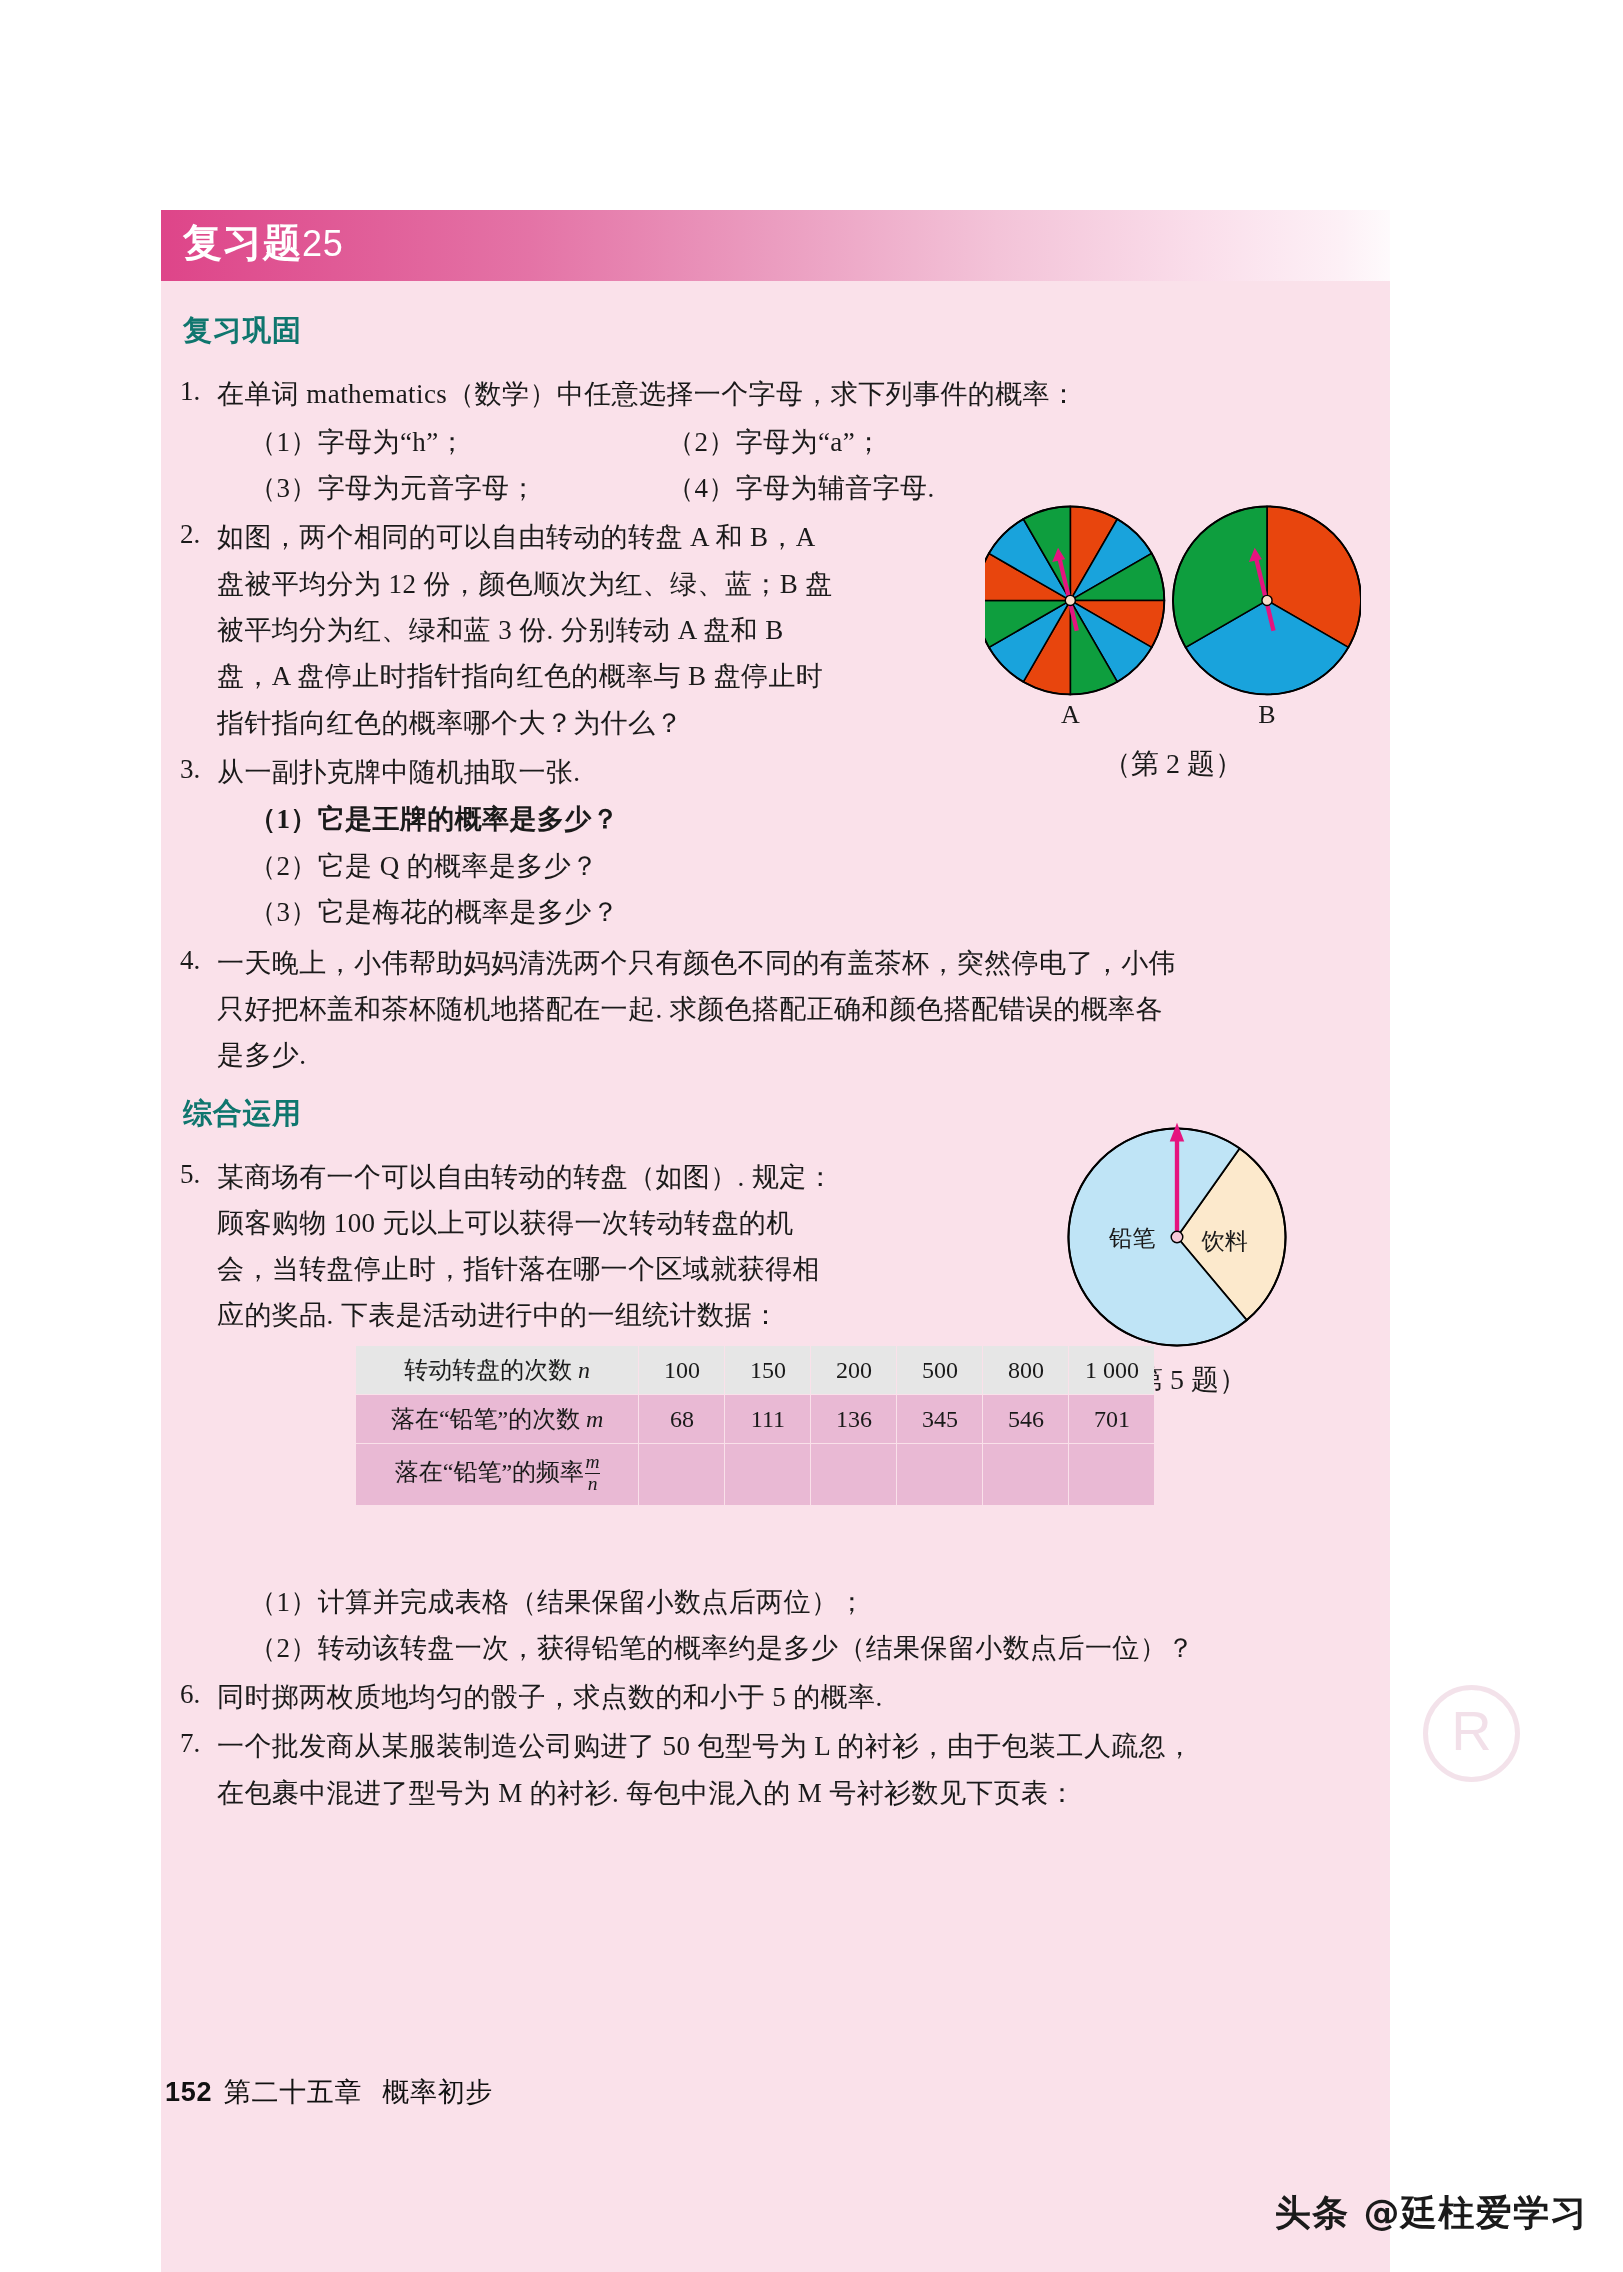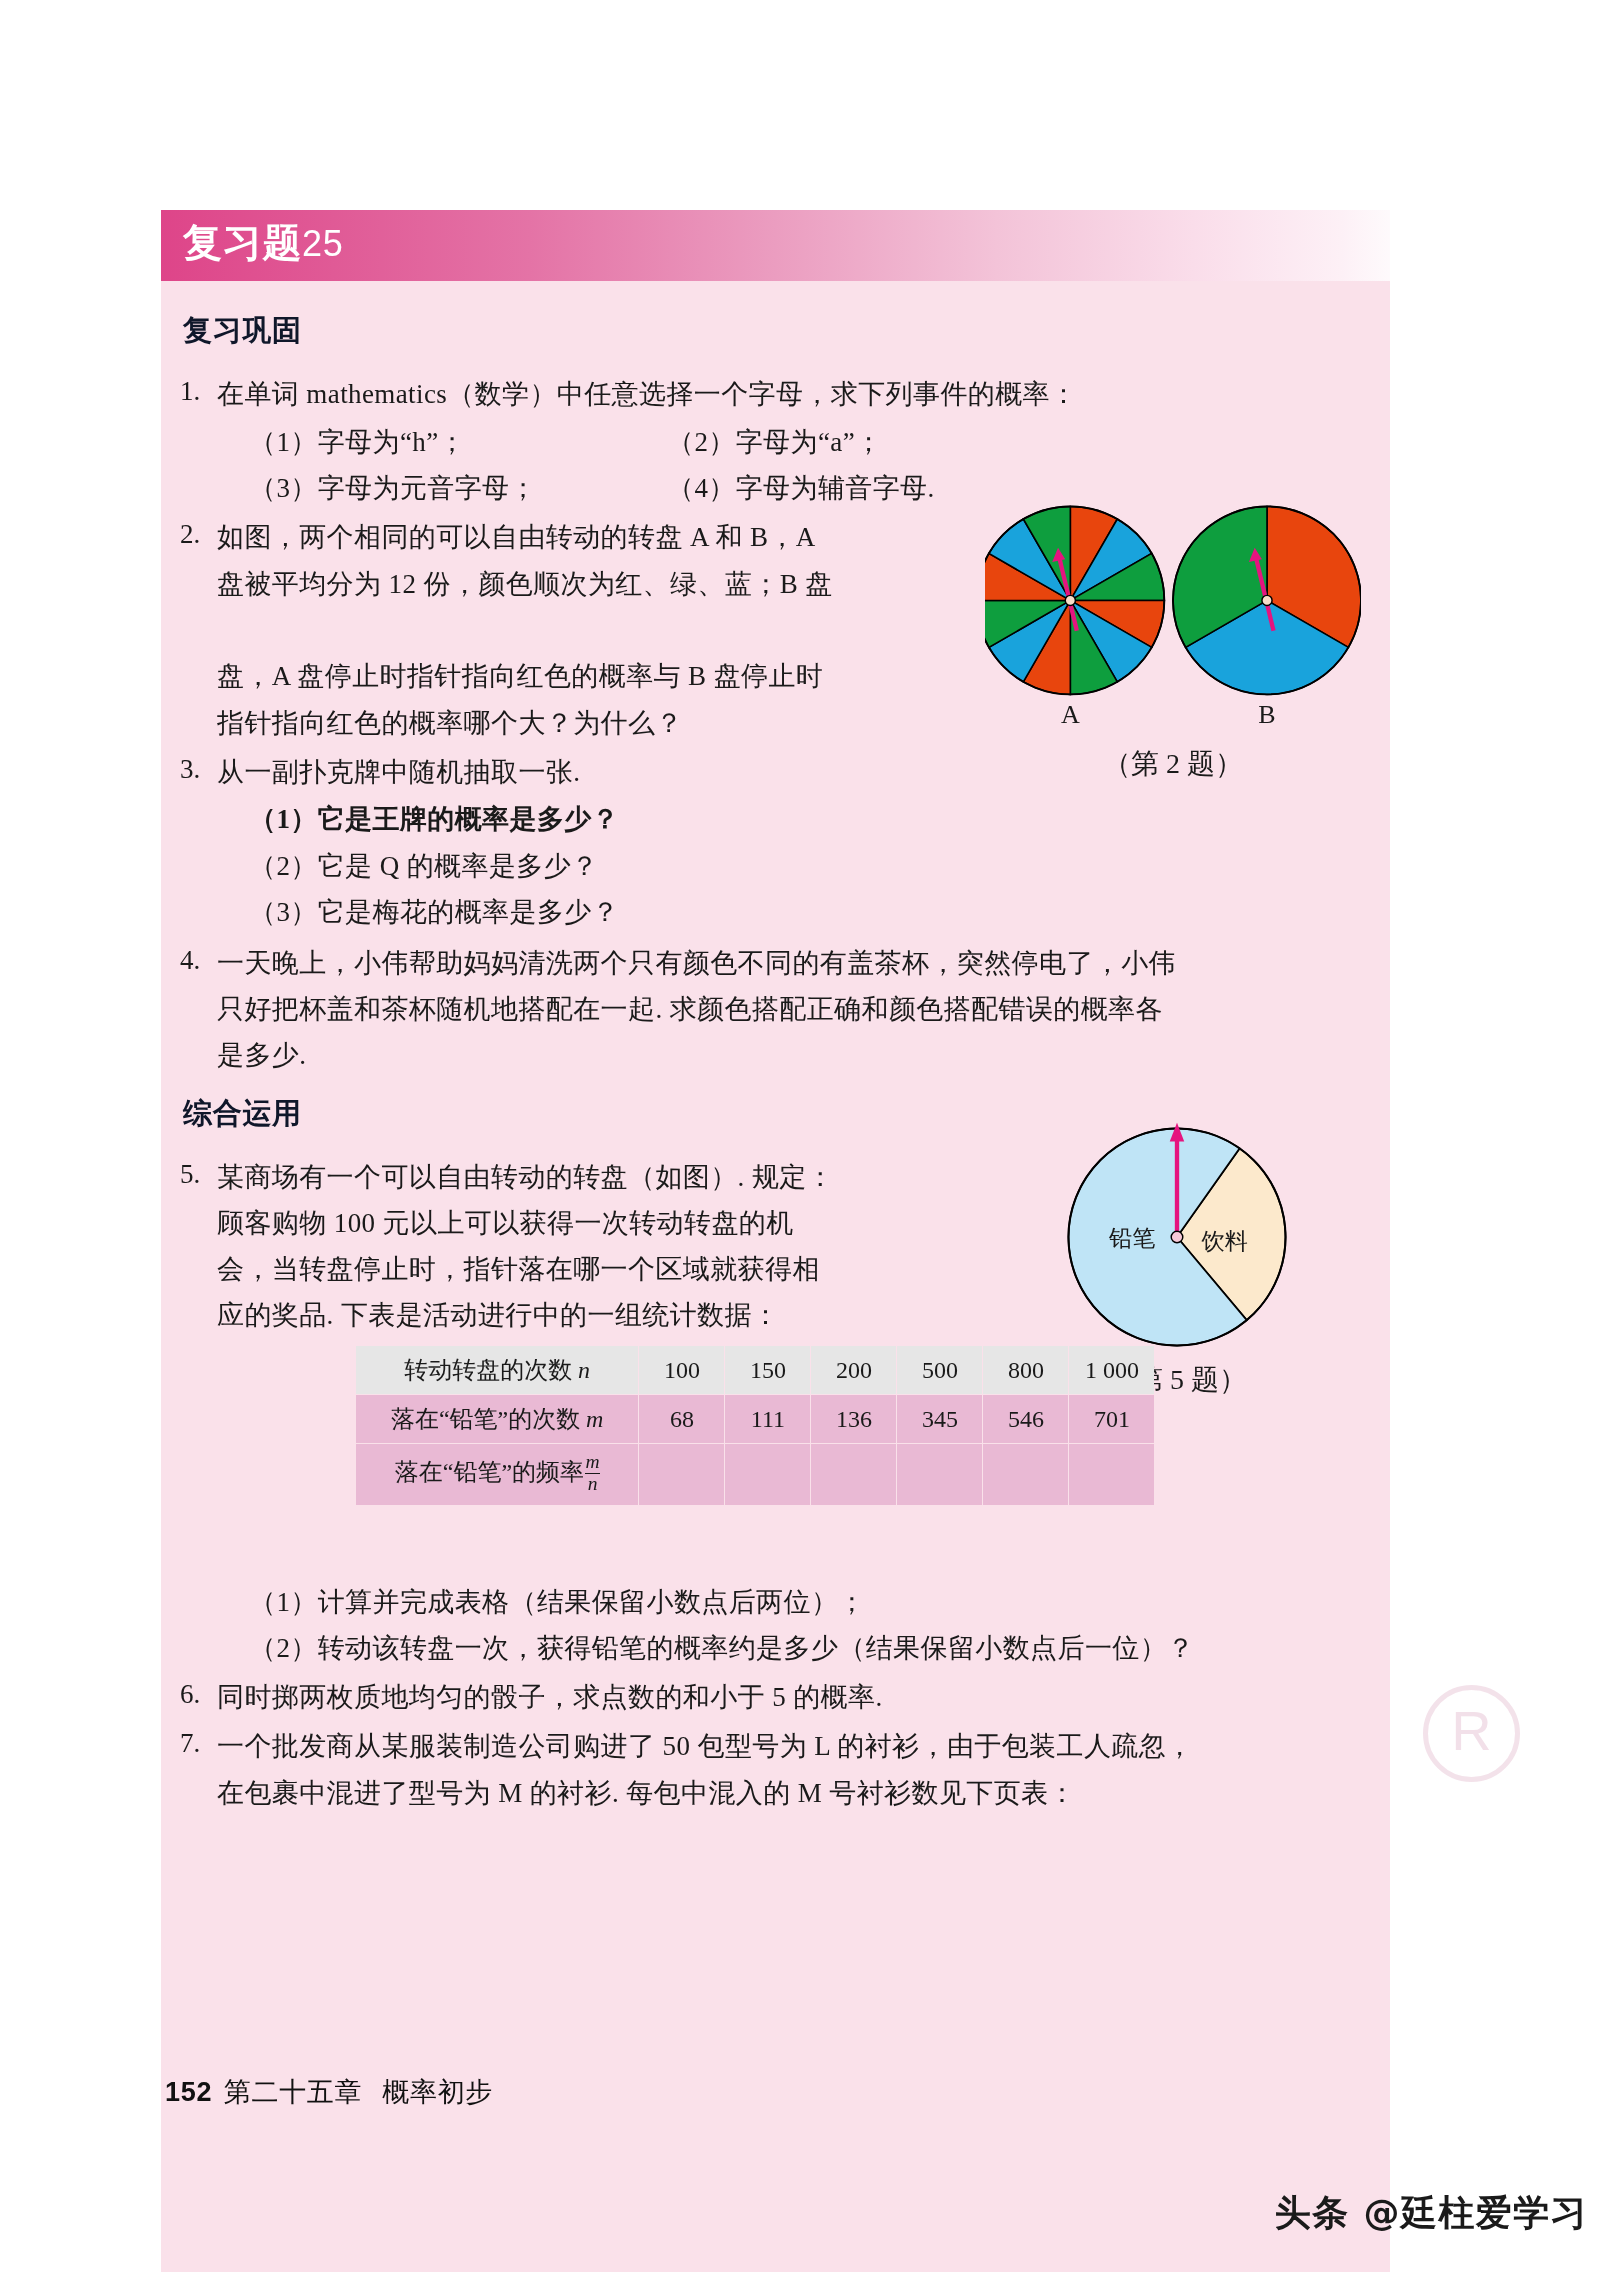--- a/index.html
+++ b/index.html
@@ -52,21 +52,21 @@
     font-family: "Liberation Sans", sans-serif;
     font-size: 36px;
   }
 
   
   .section-heading {
     position: absolute;
     font-family: "DejaVu Sans", "Liberation Sans", sans-serif;
     font-weight: bold;
     font-size: 29px;
-    color: #0f172a;
+    color: #0f766e;
     letter-spacing: 0.7px;
     white-space: nowrap;
   }
 
   
   .ptext {
     position: absolute;
     font-family: "Liberation Serif", "DejaVu Serif", serif;
     font-size: 27px;
     color: #1a1a1a;
@@ -202,20 +202,21 @@
   <div class="ptext" style="left:56px; top:166px;">在单词 mathematics（数学）中任意选择一个字母，求下列事件的概率：</div>
 
   <div class="sub" style="left:88px; top:214px;">（1）字母为“h”；</div>
   <div class="sub" style="left:506px; top:214px;">（2）字母为“a”；</div>
   <div class="sub" style="left:88px; top:260px;">（3）字母为元音字母；</div>
   <div class="sub" style="left:506px; top:260px;">（4）字母为辅音字母.</div>
 
   <div class="pnum" style="left:19px; top:309px;">2.</div>
   <div class="ptext" style="left:56px; top:309px;">如图，两个相同的可以自由转动的转盘 A 和 B，A</div>
   <div class="ptext" style="left:56px; top:356px;">盘被平均分为 12 份，颜色顺次为红、绿、蓝；B 盘</div>
+  <div class="ptext" style="left:56px; top:402px;">被平均分为红、绿和蓝 3 份. 分别转动 A 盘和 B</div>
   <div class="ptext" style="left:56px; top:495px;">指针指向红色的概率哪个大？为什么？</div>
   <div class="ptext" style="left:56px; top:448px;">盘，A 盘停止时指针指向红色的概率与 B 盘停止时</div>
 
   <div style="position:absolute; left:824px; top:289px; width:376px; height:239px;">
     <svg width="376" height="239" viewBox="0 0 520 330">
 
       <g transform="translate(118,140)">
 
         <g>
           <path d="M0,0 L0,-130 A130,130 0 0,1 65,-112.6 Z" fill="#e8450d" stroke="#000" stroke-width="2.2"></path>

